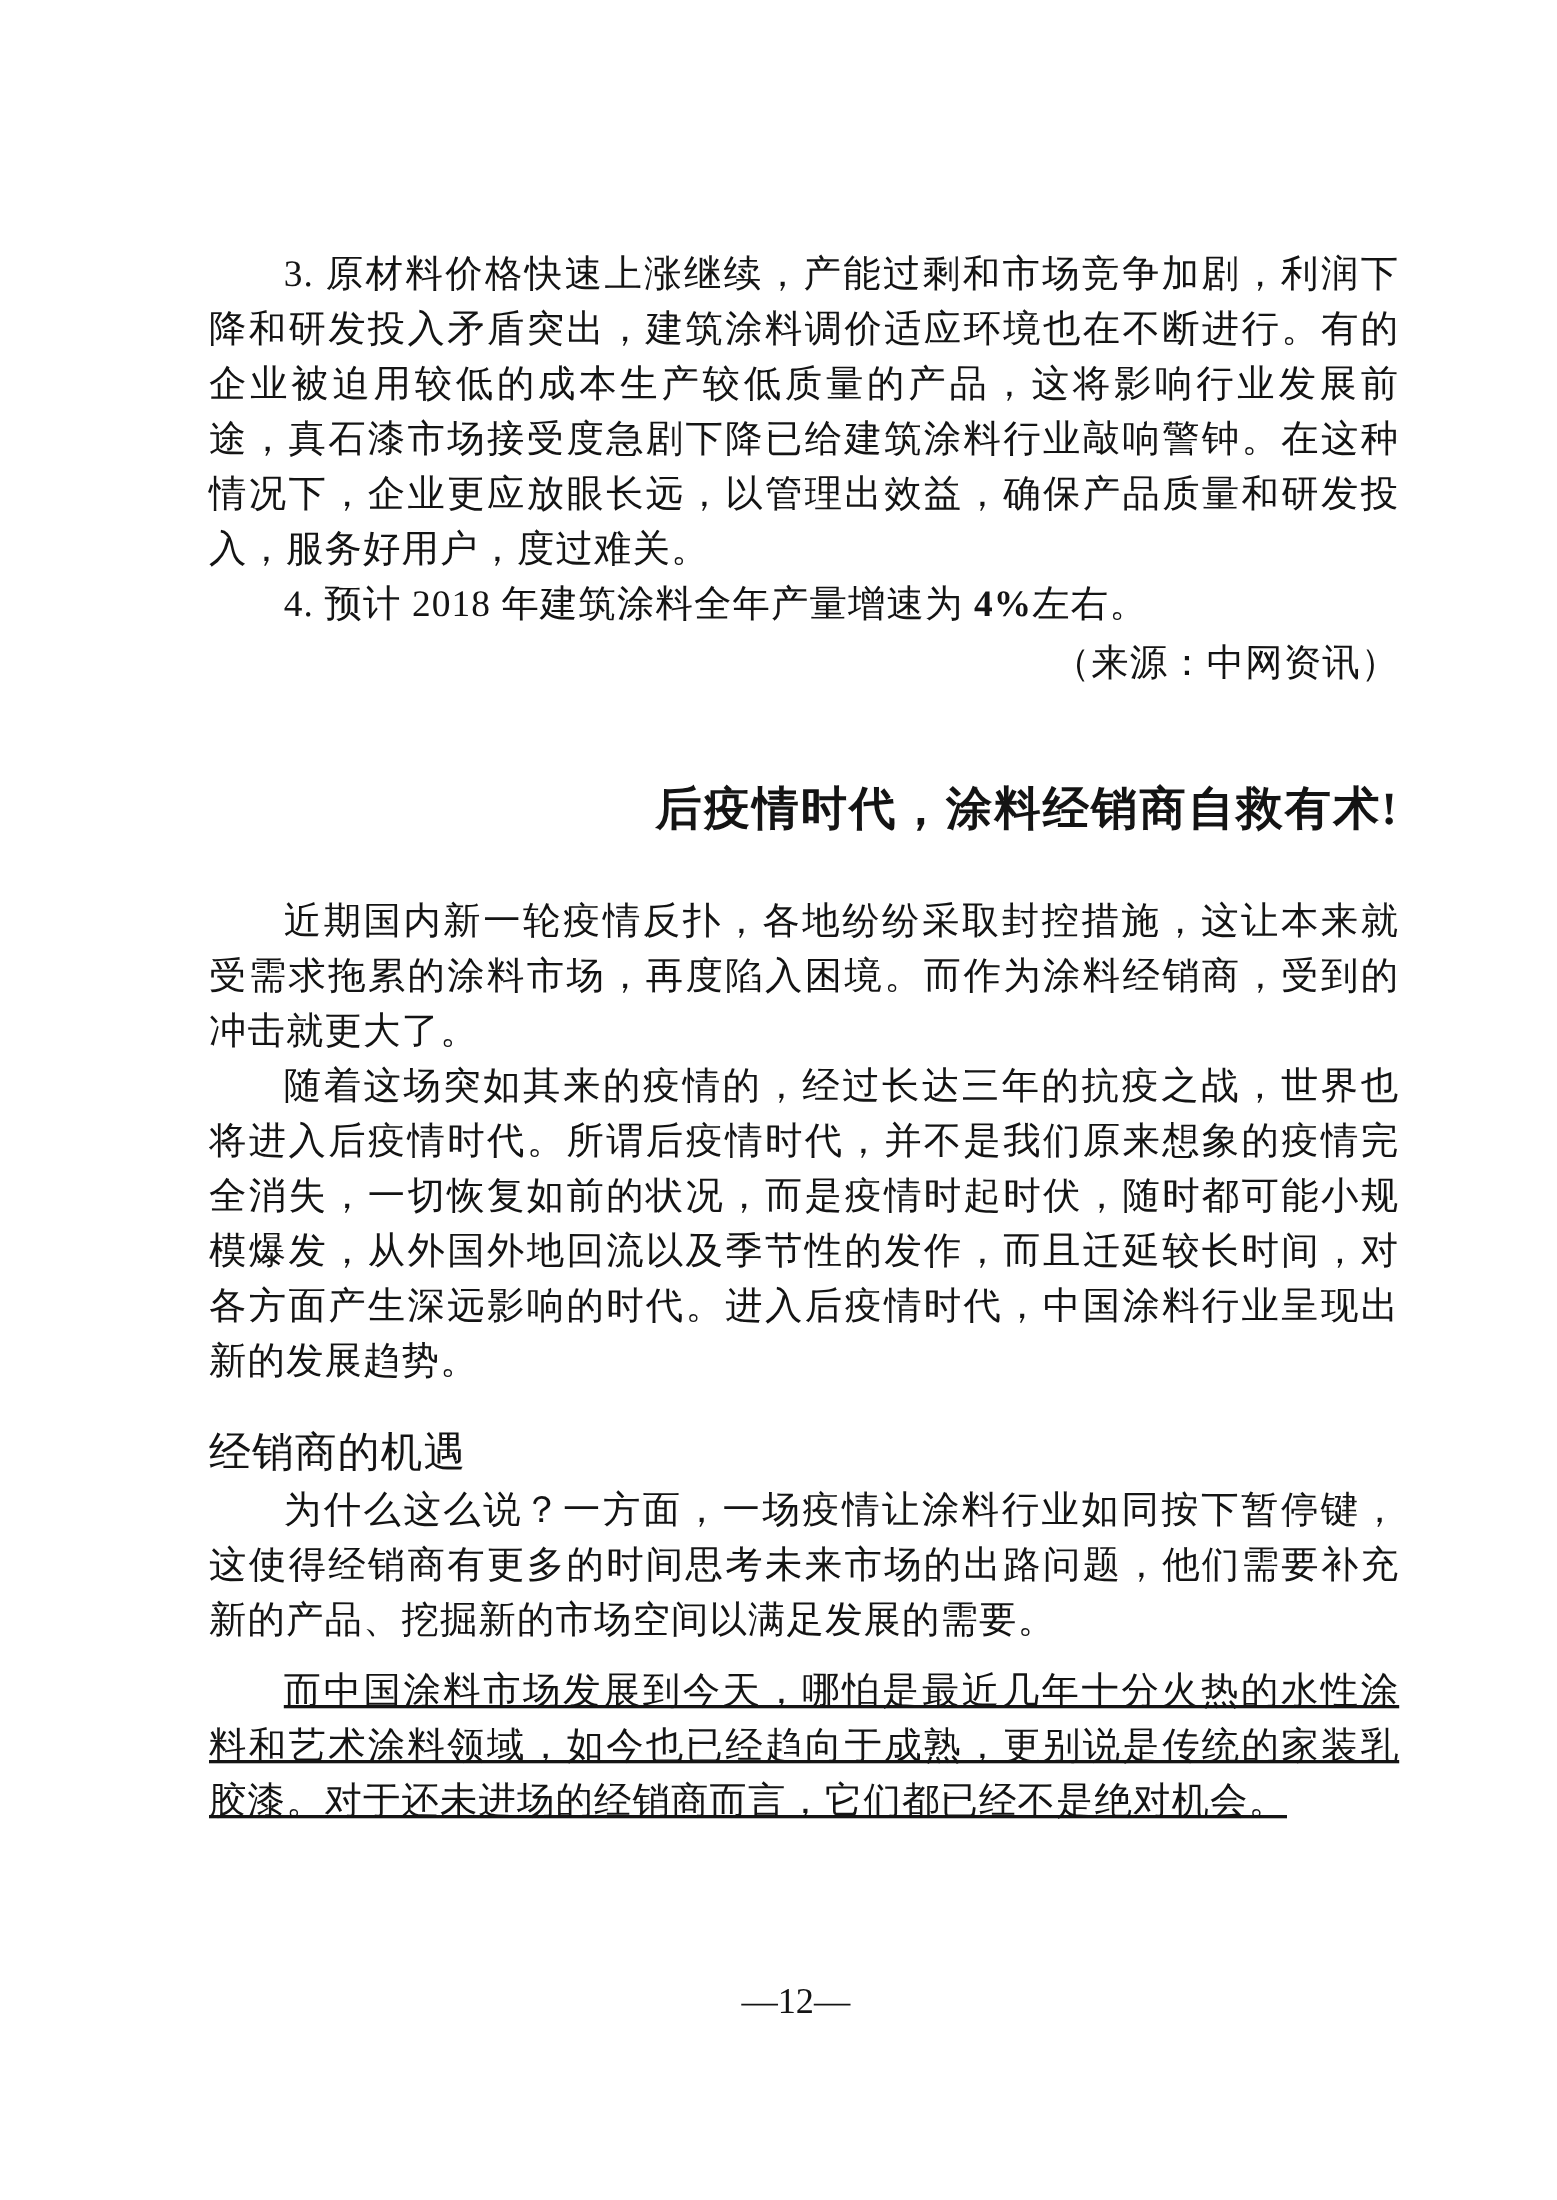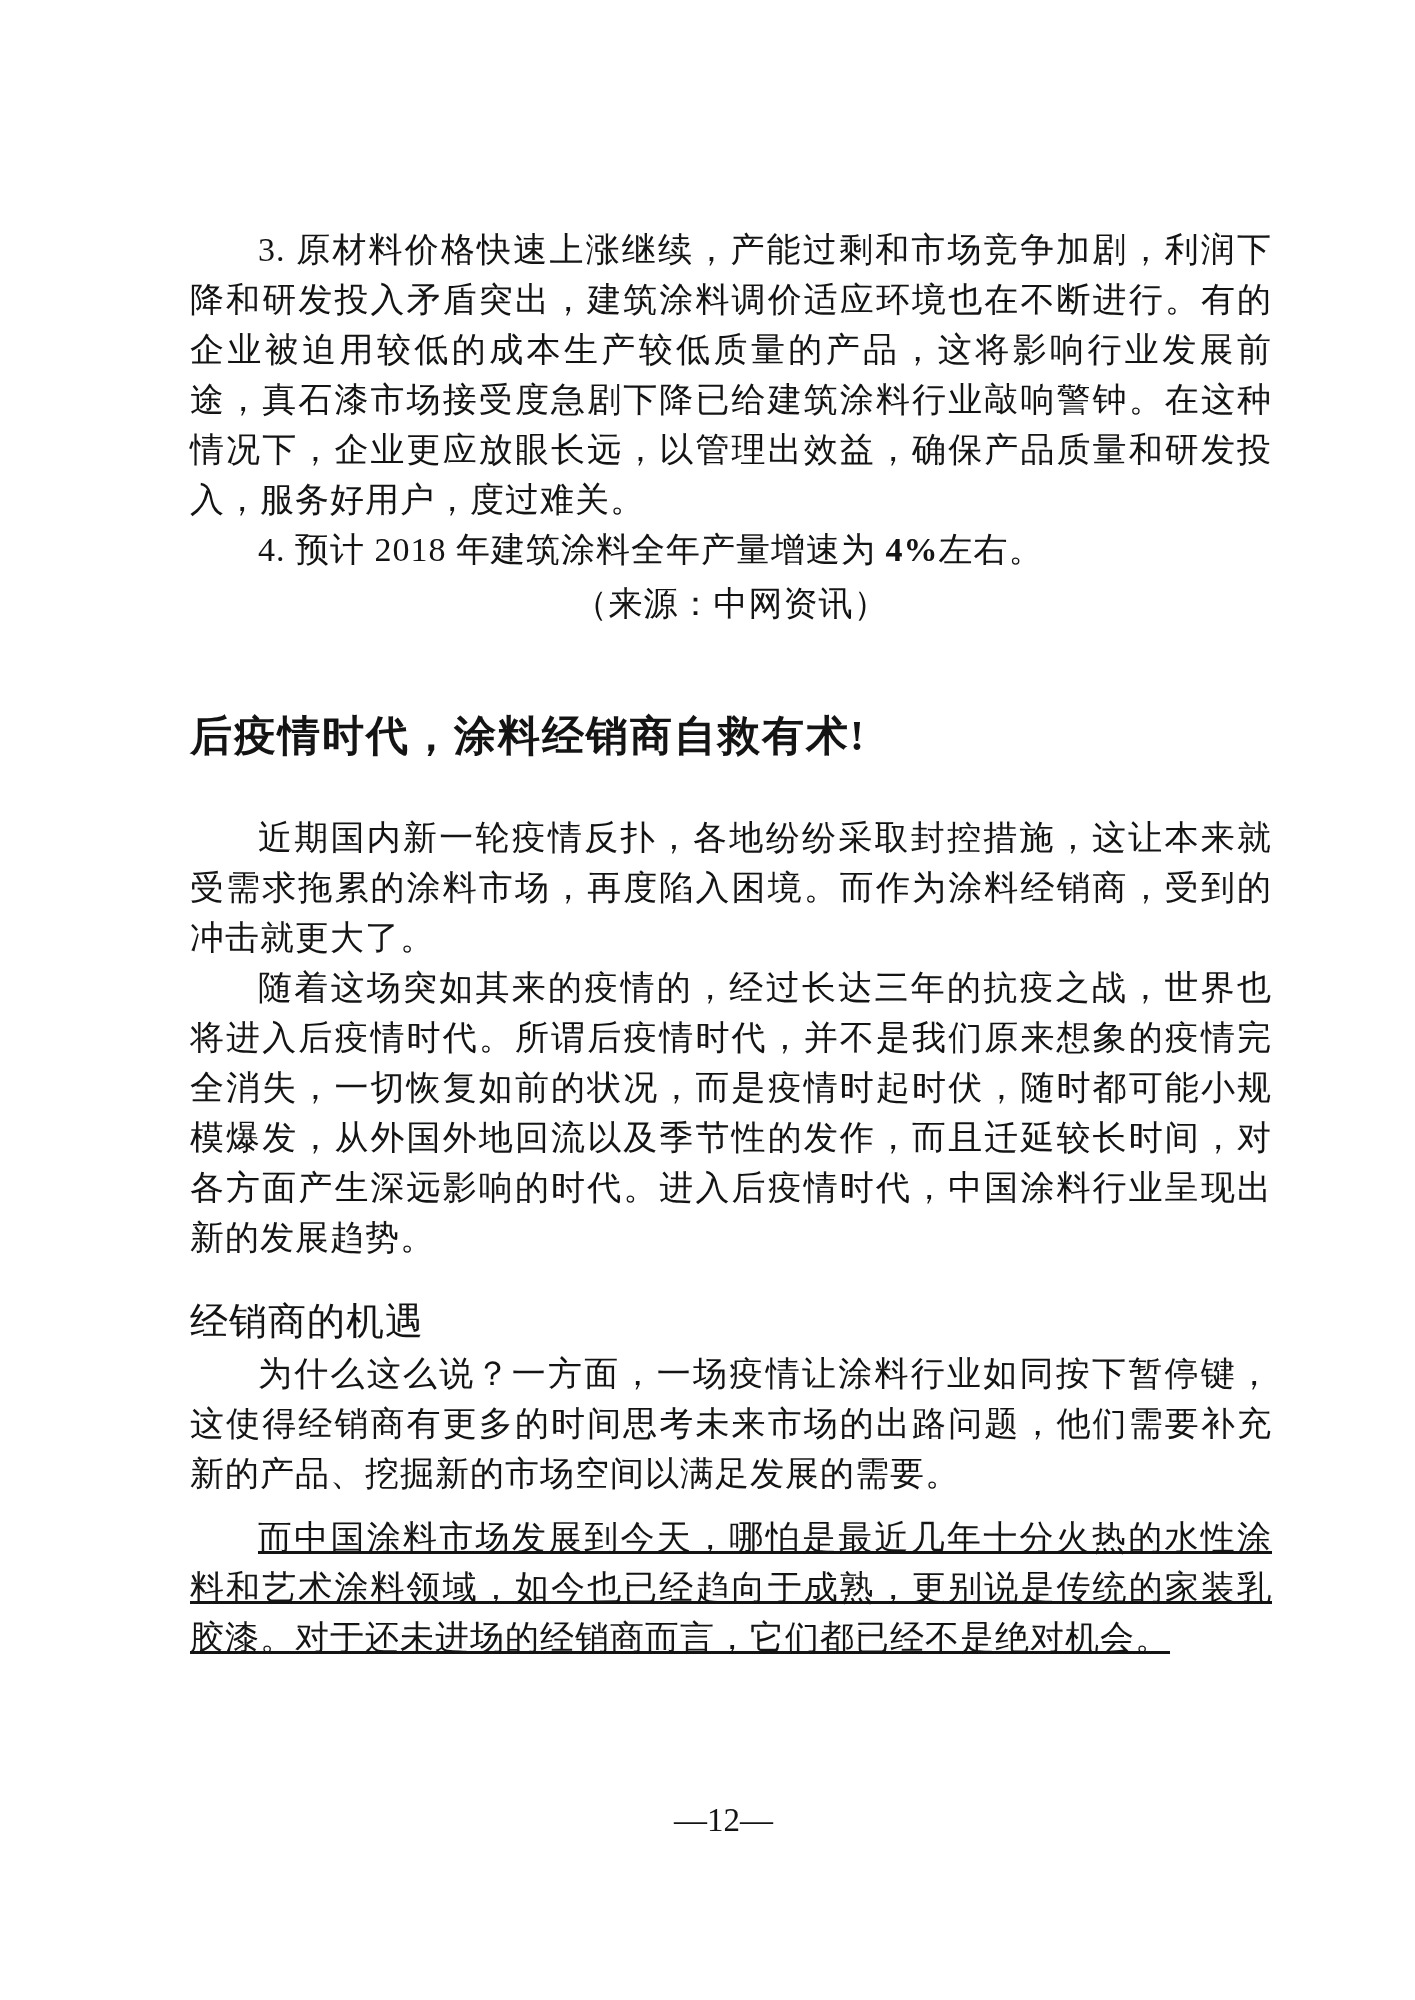--- a/index.html
+++ b/index.html
@@ -26,27 +26,27 @@
     text-align: justify;
     letter-spacing: 1px;
   }
   .para {
     margin: 0;
     text-indent: 2em;
   }
   .source-line {
     margin: 4px 0 0 0;
     text-indent: 0;
-    text-align: center;
+    text-align: right;
   }
   .article-title {
     font-size: 42px;
     line-height: 70px;
     font-weight: bold;
-    text-align: left;
+    text-align: right;
     text-indent: 0;
     margin: 72px 0 42px 0;
     letter-spacing: 2px;
   }
   .subhead {
     font-size: 38px;
     line-height: 56px;
     font-weight: normal;
     margin: 30px 0 0 0;
     text-indent: 0;

